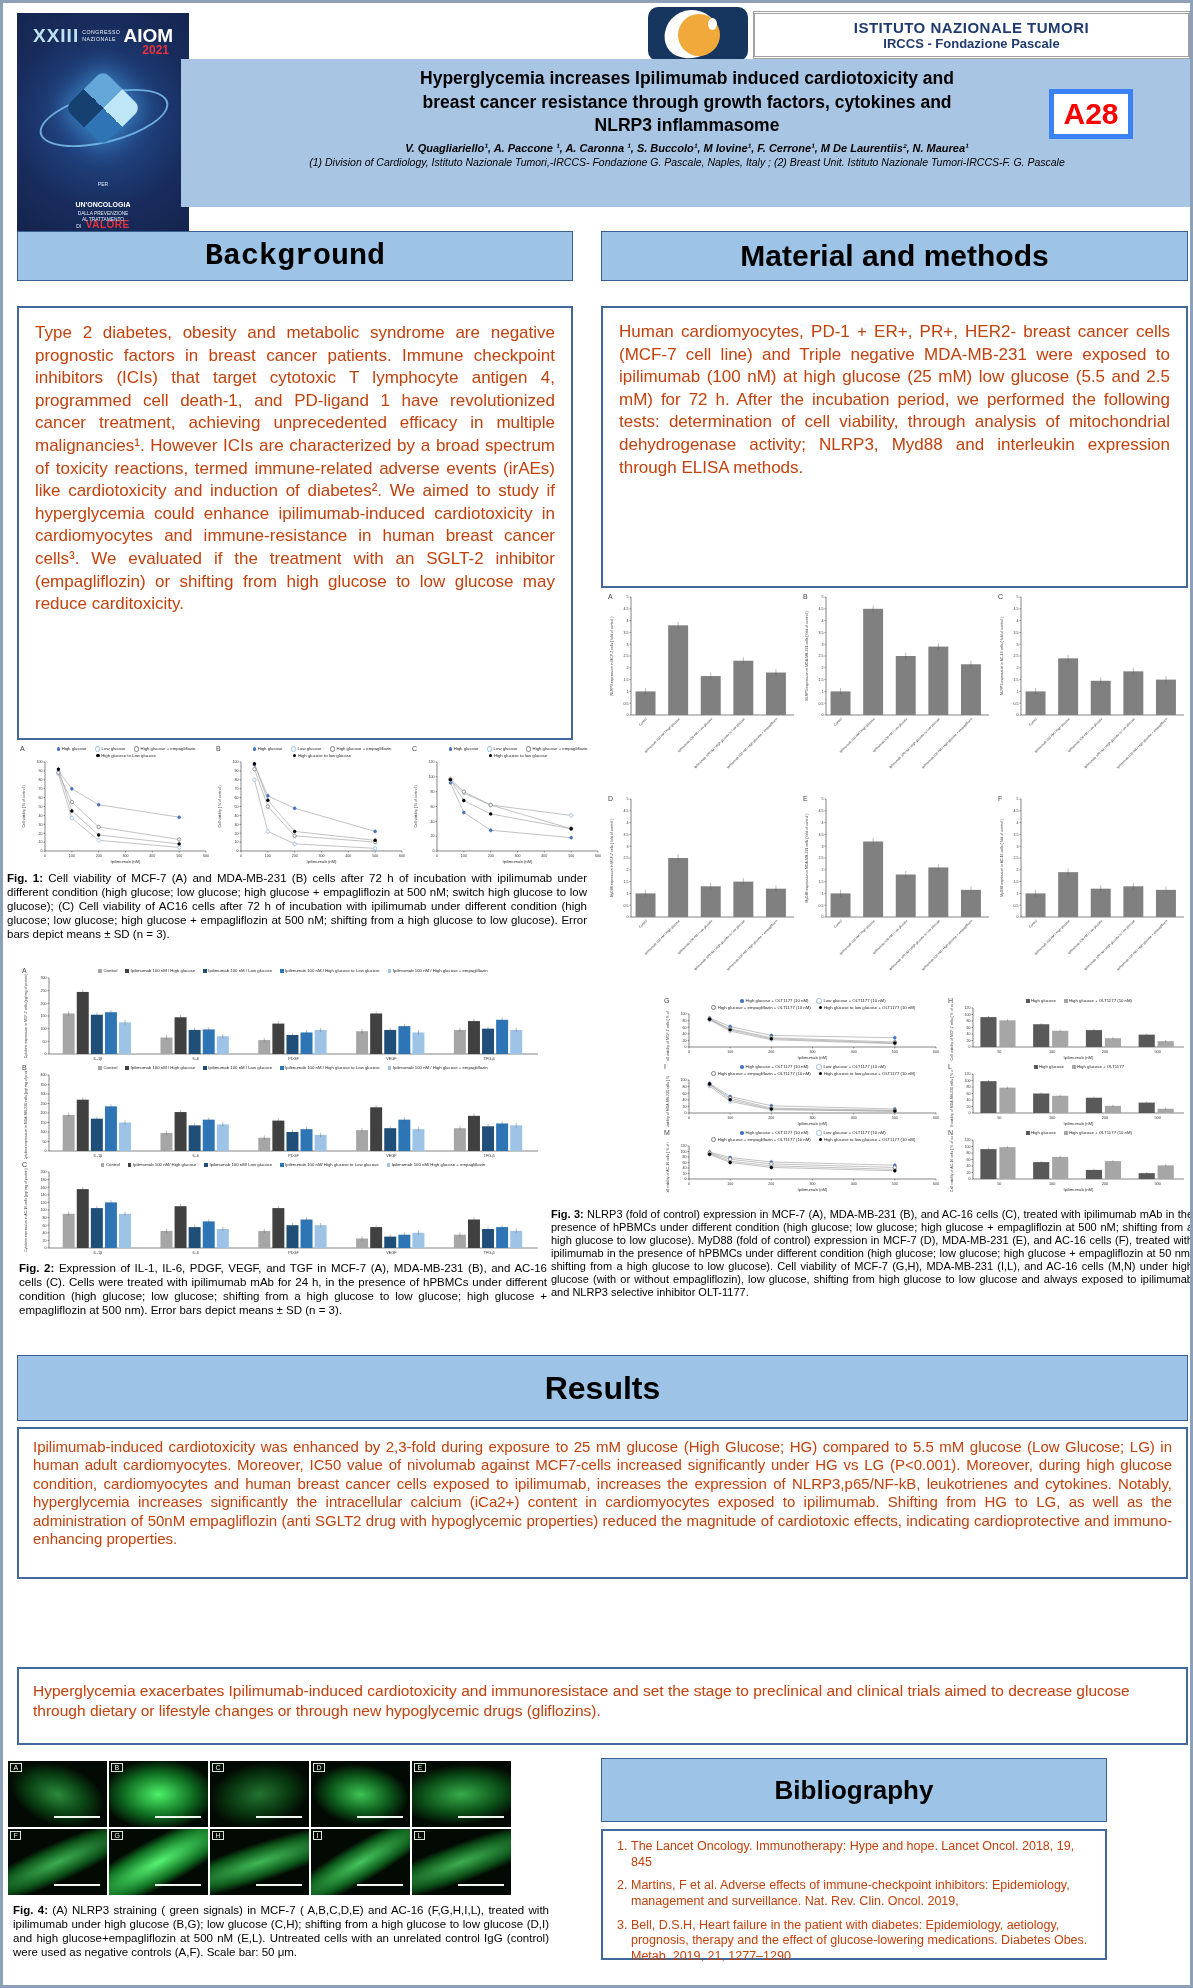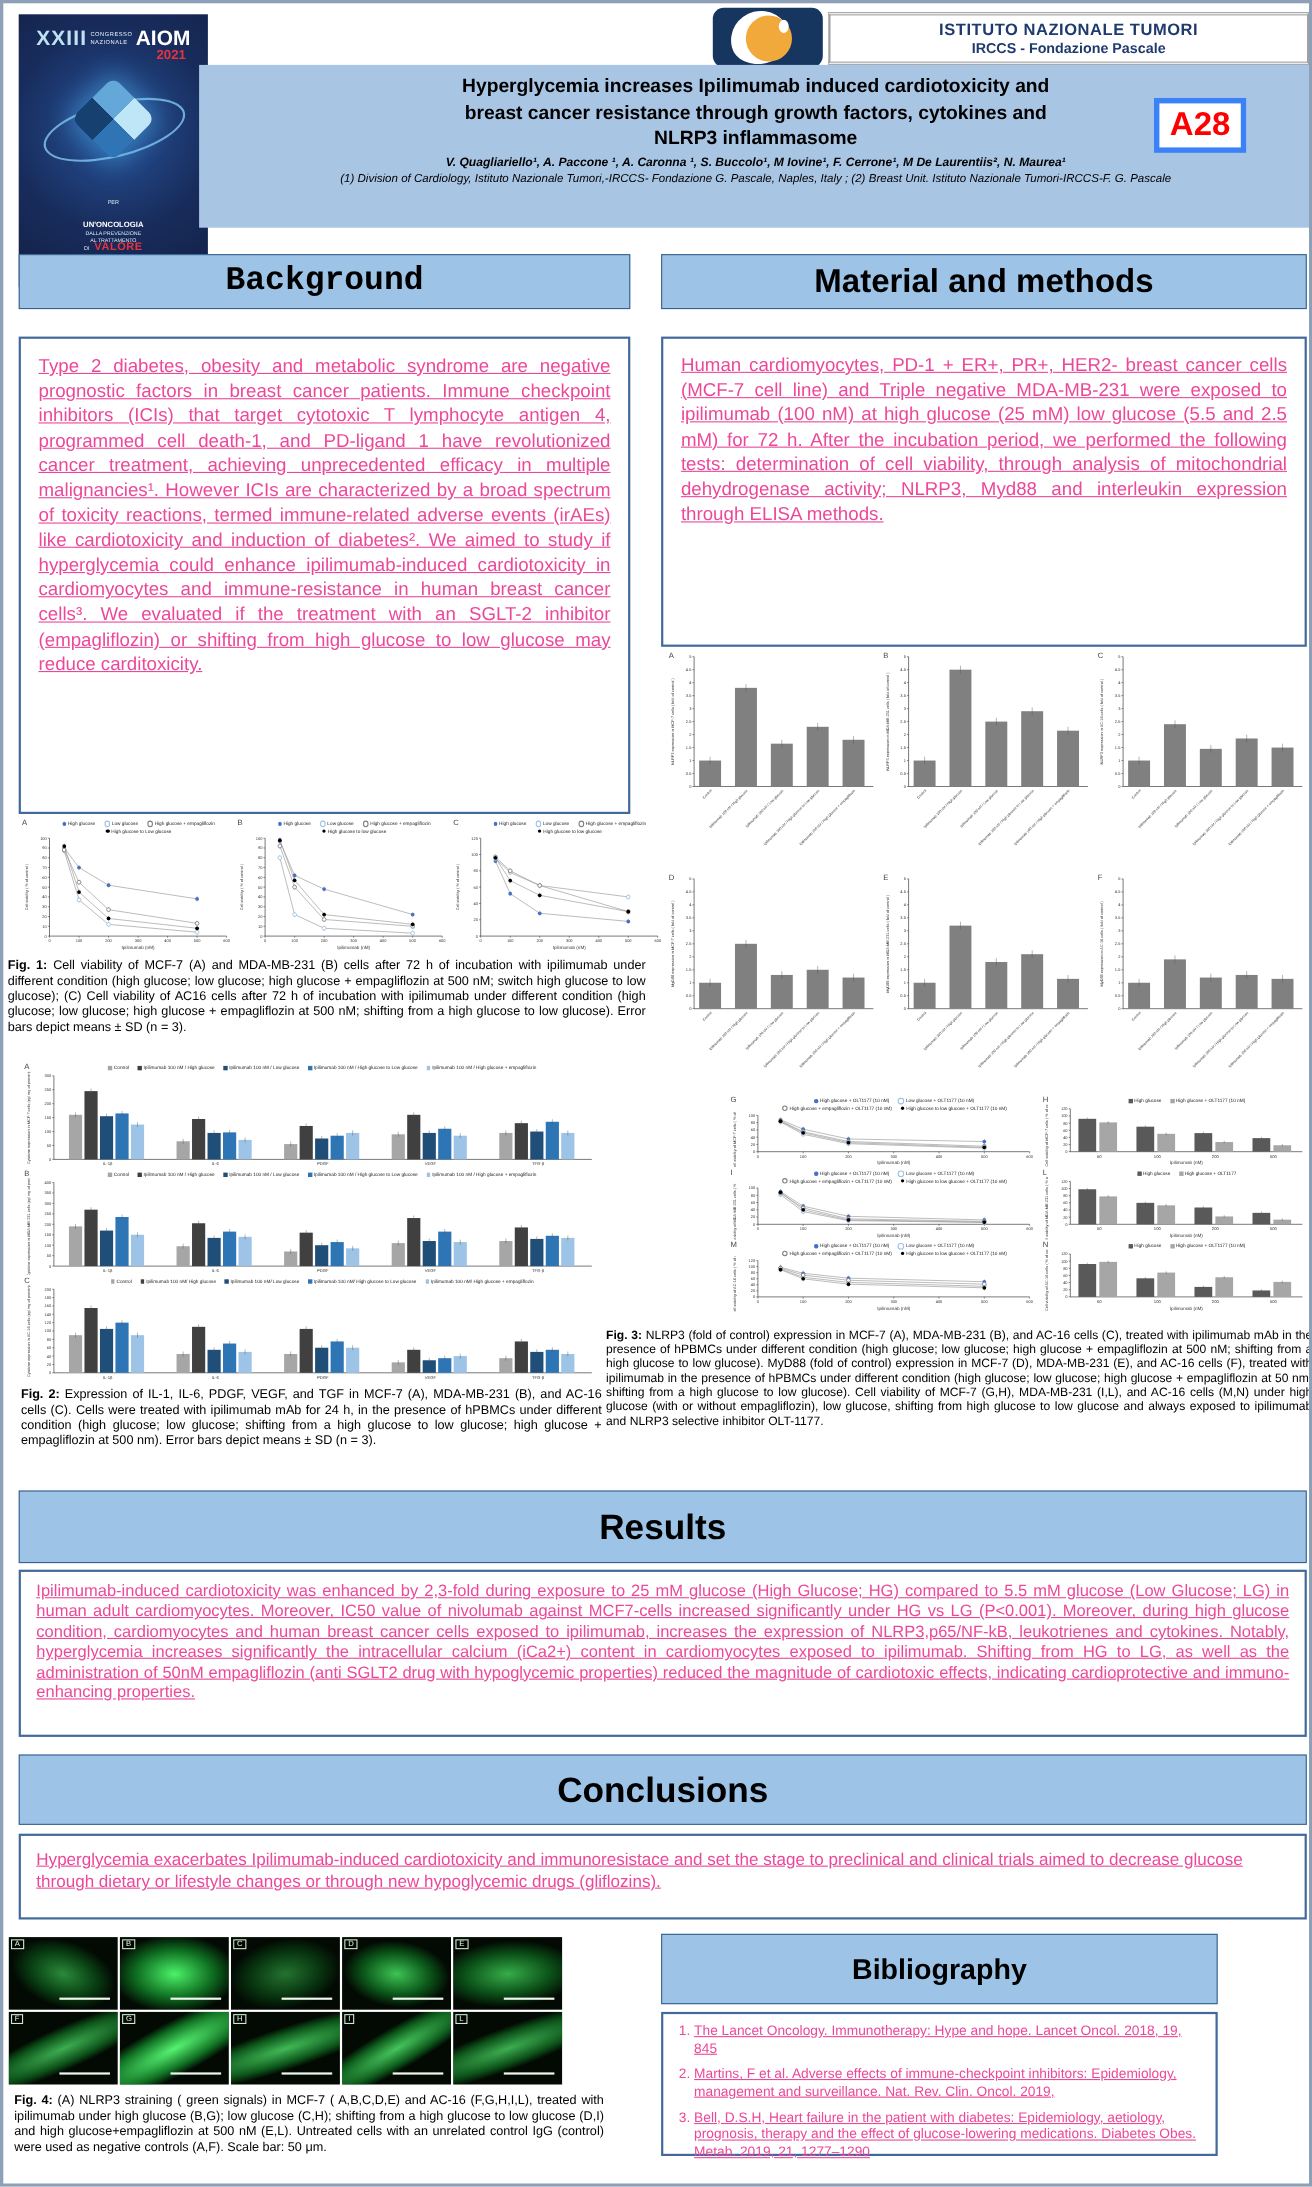--- a/index.html
+++ b/index.html
@@ -37,21 +37,21 @@
 
   .titleblock{left:178px;top:56px;width:1012px;height:148px;background:#a9c5e4;padding:8px 14px 4px;text-align:center;}
   .t-main{font-size:17.5px;font-weight:bold;color:#000;line-height:1.35;}
   .t-auth{font-size:11px;font-weight:bold;font-style:italic;margin-top:4px;}
   .t-affil{font-size:10.5px;font-style:italic;margin-top:2px;line-height:1.3;}
 
   .badge{left:1046px;top:86px;width:84px;height:50px;background:#fff;border:5px solid #3b82f6;display:flex;align-items:center;justify-content:center;font-size:30px;font-weight:bold;color:#f00;}
 
   
   .hdr{background:#9dc3e6;border:1px solid #39618f;display:flex;align-items:center;justify-content:center;font-weight:bold;color:#000;}
-  .tbox{background:#fff;border:2px solid #41699c;text-align:justify;color:#ec4899;text-decoration:underline;}
+  .tbox{background:#fff;border:2px solid #41699c;text-align:justify;color:#c2410c;}
 
   .hdr-bg{left:14px;top:228px;width:556px;height:50px;font-size:30px;font-family:Liberation Mono, monospace;}
   .hdr-mm{left:598px;top:228px;width:587px;height:50px;font-size:30px;}
   .box-bg{left:14px;top:303px;width:556px;height:434px;padding:14px 16px;font-size:17px;line-height:1.33;}
   .box-mm{left:598px;top:303px;width:587px;height:282px;padding:13px 16px;font-size:17px;line-height:1.33;}
   .hdr-res{left:14px;top:1352px;width:1171px;height:66px;font-size:32px;}
   .box-res{left:14px;top:1424px;width:1171px;height:152px;padding:9px 14px;font-size:15px;line-height:1.23;}
   .hdr-con{left:14px;top:1592px;width:1171px;height:64px;font-size:32px;}
   .box-con{left:14px;top:1664px;width:1171px;height:78px;padding:12px 14px;font-size:15.5px;line-height:1.3;text-align:left;}
   .hdr-bib{left:598px;top:1755px;width:506px;height:64px;font-size:26px;}
@@ -1453,21 +1453,20 @@
           <line x1="218.69575" y1="28.18" x2="218.69575" y2="30.519999999999996" stroke="#555" stroke-width="0.4"></line>
         </svg></div>
       <span class="cpanel">N</span>
     </div>
   <div class="cap" style="left:548px;top:1205px;width:642px;font-size:11px;line-height:1.18">
     <b>Fig. 3:</b> <span>NLRP3 (fold of control) expression in MCF-7 (A), MDA-MB-231 (B), and AC-16 cells (C), treated with ipilimumab mAb in the presence of hPBMCs under different condition (high glucose; low glucose; high glucose + empagliflozin at 500 nM; shifting from a high glucose to low glucose). MyD88 (fold of control) expression in MCF-7 (D), MDA-MB-231 (E), and AC-16 cells (F), treated with ipilimumab in the presence of hPBMCs under different condition (high glucose; low glucose; high glucose + empagliflozin at 50 nm; shifting from a high glucose to low glucose). Cell viability of MCF-7 (G,H), MDA-MB-231 (I,L), and AC-16 cells (M,N) under high glucose (with or without empagliflozin), low glucose, shifting from high glucose to low glucose and always exposed to ipilimumab and NLRP3 selective inhibitor OLT-1177.</span>
   </div>
 
   <div class="abs hdr hdr-res">Results</div>
   <div class="abs tbox box-res">Ipilimumab-induced cardiotoxicity was enhanced by 2,3-fold during exposure to 25 mM glucose (High Glucose; HG) compared to 5.5 mM glucose (Low Glucose; LG) in human adult cardiomyocytes. Moreover, IC50 value of nivolumab against MCF7-cells increased significantly under HG vs LG (P&lt;0.001). Moreover, during high glucose condition, cardiomyocytes and human breast cancer cells exposed to ipilimumab, increases the expression of NLRP3,p65/NF-kB, leukotrienes and cytokines. Notably, hyperglycemia increases significantly the intracellular calcium (iCa2+) content in cardiomyocytes exposed to ipilimumab. Shifting from HG to LG, as well as the administration of 50nM empagliflozin (anti SGLT2 drug with hypoglycemic properties) reduced the magnitude of cardiotoxic effects, indicating cardioprotective and immuno-enhancing properties.</div>
-  <div class="abs hdr hdr-con">Conclusions</div>
   <div class="abs tbox box-con">Hyperglycemia exacerbates Ipilimumab-induced cardiotoxicity and immunoresistace and set the stage to preclinical and clinical trials aimed to decrease glucose through dietary or lifestyle changes or through new hypoglycemic drugs (gliflozins).</div>
 
   <div class="abs fgrid">
     <div class="fcell r1">
         <div class="blob"></div>
         <span class="flab">A</span>
         <span class="fbar"></span>
       </div>
     <div class="fcell r1">
         <div class="blob"></div>

